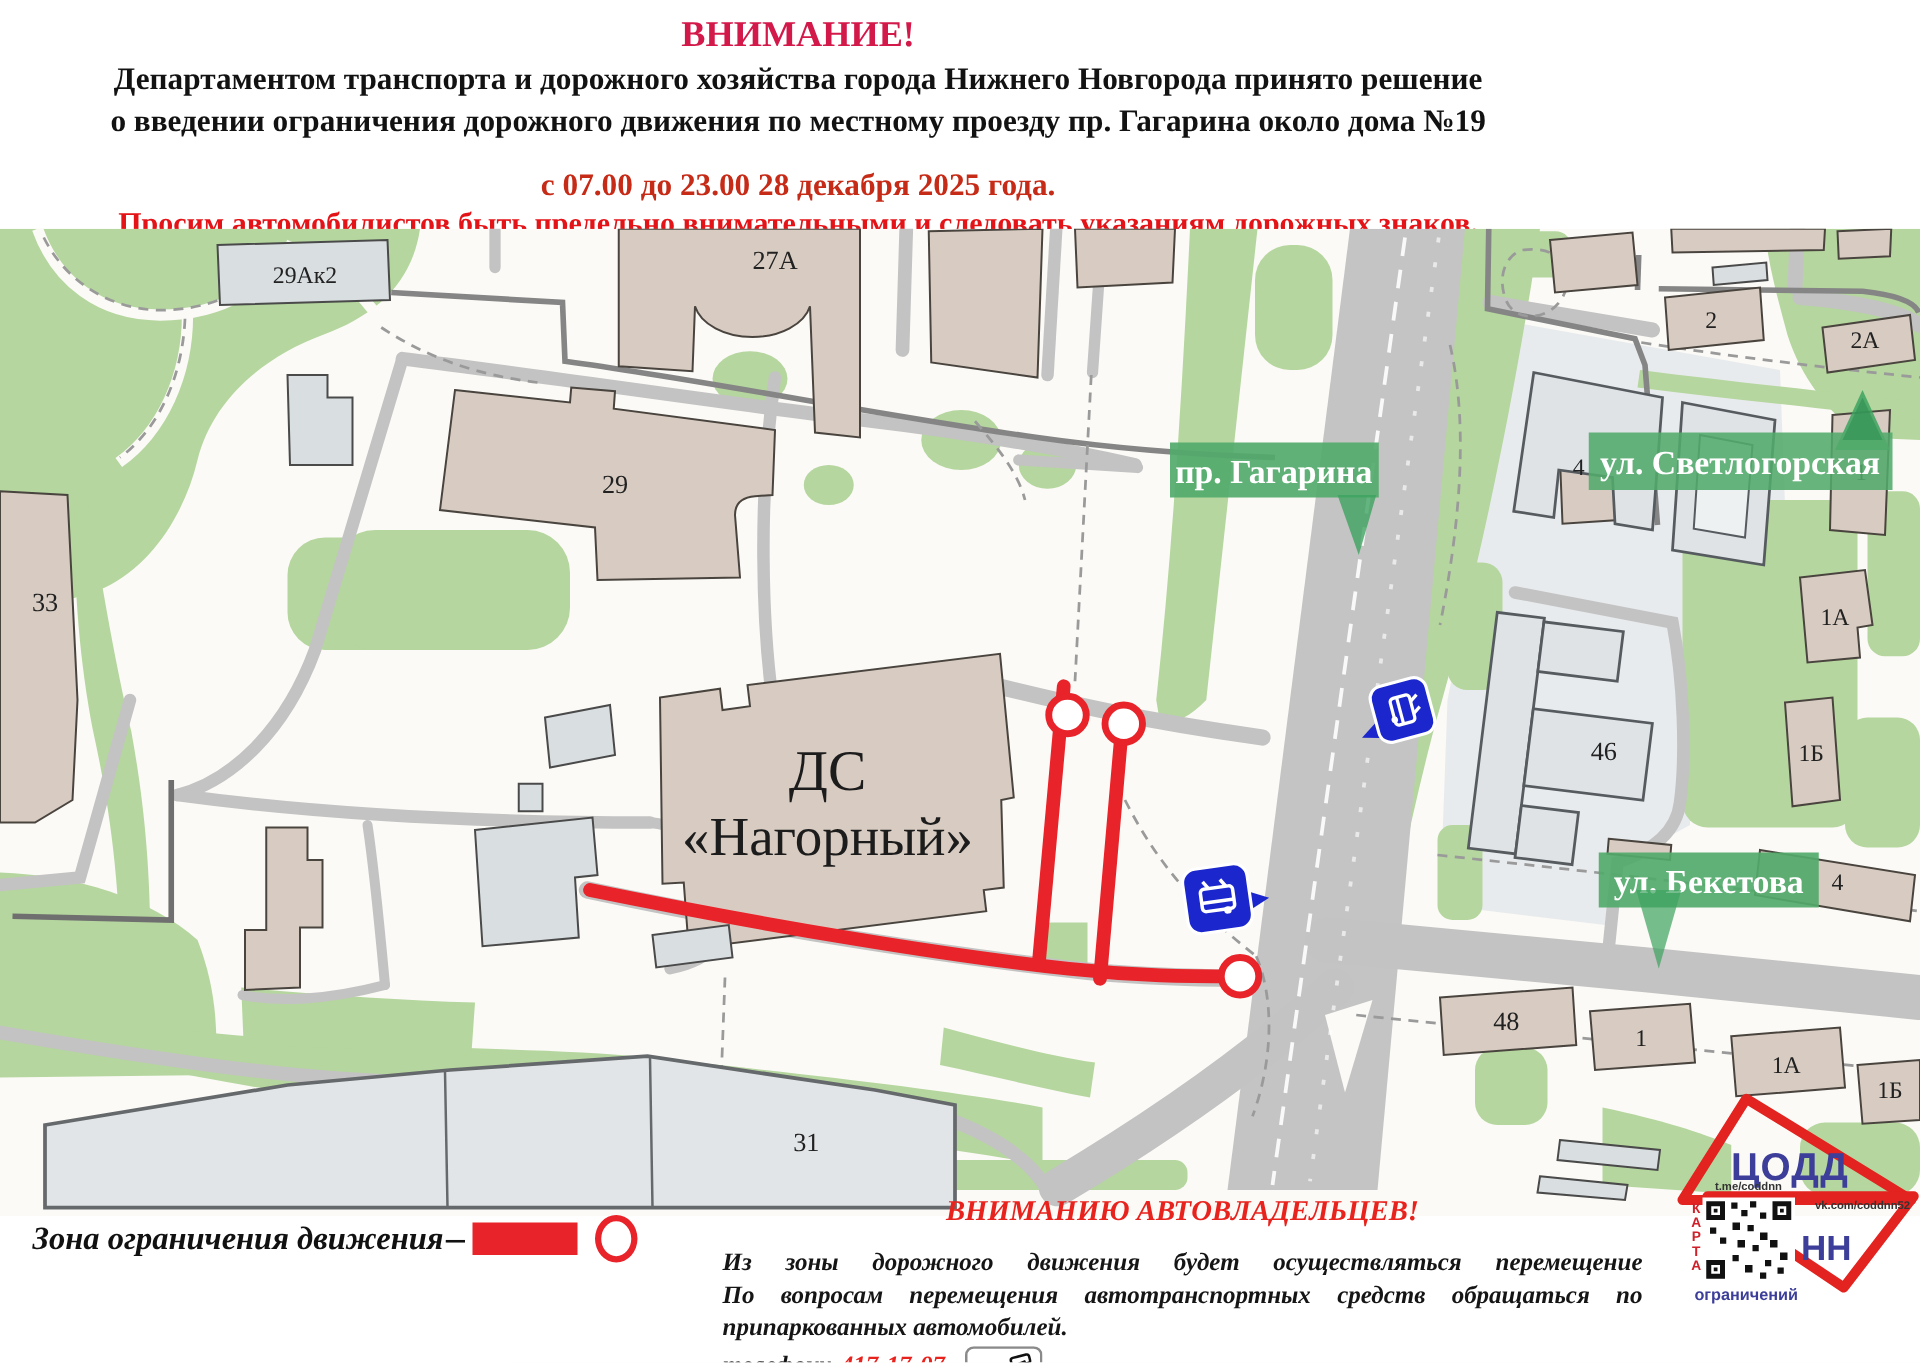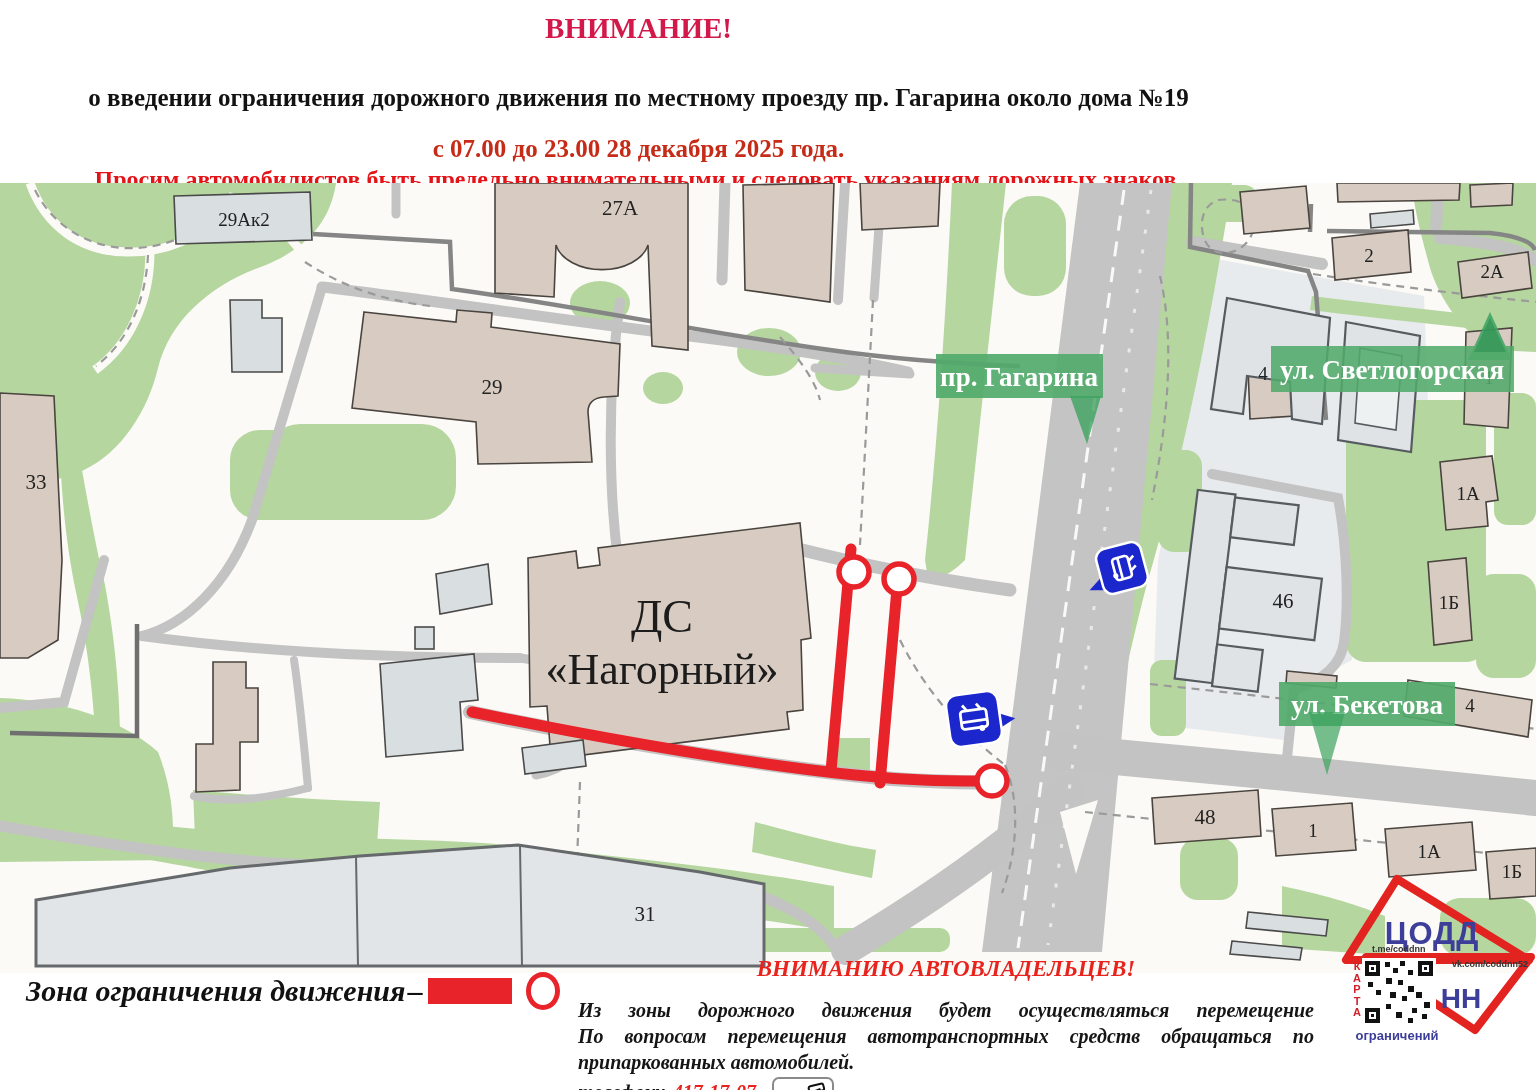--- a/index.html
+++ b/index.html
@@ -7,40 +7,41 @@
          font-family:"Liberation Serif",serif;}
   .hline{position:absolute;left:0;width:1277px;text-align:center;font-weight:700;white-space:nowrap;}
   #h1{top:12px;font-size:29px;color:#d2194a;}
   #h2{top:50px;font-size:25px;color:#121212;}
   #h3{top:84px;font-size:25px;color:#121212;}
   #h4{top:135px;font-size:25px;color:#c62b17;}
   #h5{top:166px;font-size:24px;color:#e41317;}
   #map{position:absolute;left:0;top:183px;}
   
   #legend{position:absolute;left:26px;top:972px;display:flex;align-items:center;}
-  #legend .lbl{font-size:30px;font-weight:700;font-style:italic;color:#111;}
+  #legend .lbl{font-size:26px;font-weight:700;font-style:italic;color:#111;}
   #legend .dash{font-size:30px;font-weight:700;color:#111;margin:0 6px 0 2px;}
   #legend .redbar{display:inline-block;width:84px;height:26px;background:#e8232a;margin-right:14px;}
   #legend .redcirc{display:inline-block;width:24px;height:28px;border:5px solid #e8232a;border-radius:50%;background:#fff;}
   
   #notice{position:absolute;left:578px;top:956px;width:736px;font-style:italic;font-weight:700;color:#151515;}
   #notice .title{text-align:center;font-size:23px;color:#e8231e;margin-bottom:15px;}
   #notice .ln{font-size:20px;line-height:26px;}
   .just{text-align:justify;text-align-last:justify;}
   #phone-row{display:flex;align-items:center;}
   #phone-row .phone{color:#e8231e;margin-left:8px;}
   #truck{margin-left:16px;transform:translateY(2px);}
   #logo{position:absolute;left:1325px;top:868px;}
 </style>
 </head>
 <body>
 
 <div id="stage">
 
   <div class="hline" id="h1">ВНИМАНИЕ!</div>
+  <div class="hline" id="h2">Департаментом транспорта и дорожного хозяйства города Нижнего Новгорода принято решение</div>
   <div class="hline" id="h3">о введении ограничения дорожного движения по местному проезду пр. Гагарина около дома №19</div>
   <div class="hline" id="h4">с 07.00 до 23.00 28 декабря 2025 года.</div>
   <div class="hline" id="h5">Просим автомобилистов быть предельно внимательными и следовать указаниям дорожных знаков.</div>
 
   <svg id="map" width="1536" height="790" viewBox="0 183 1536 790">
     <rect x="0" y="183" width="1536" height="790" fill="#fbfaf6"></rect>
 
     <g fill="#e8ebed">
       <path d="M1194,255 L1424,296 L1430,458 L1348,446 L1352,660 L1290,694 L1284,740 L1152,724 L1158,560 L1186,420 Z"></path>
     </g>

